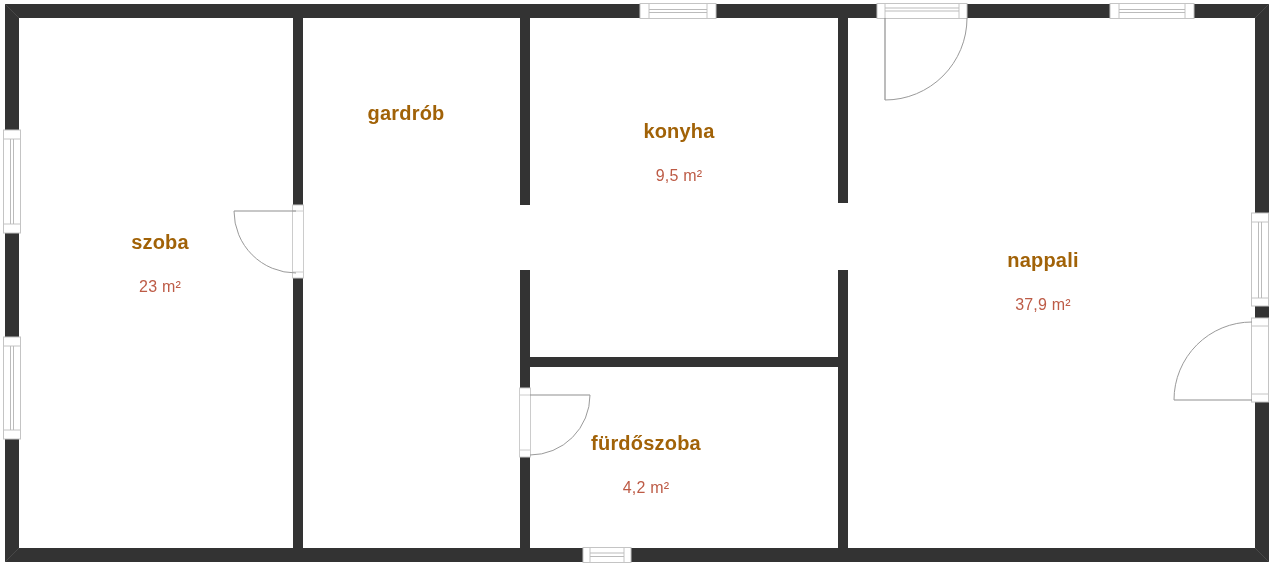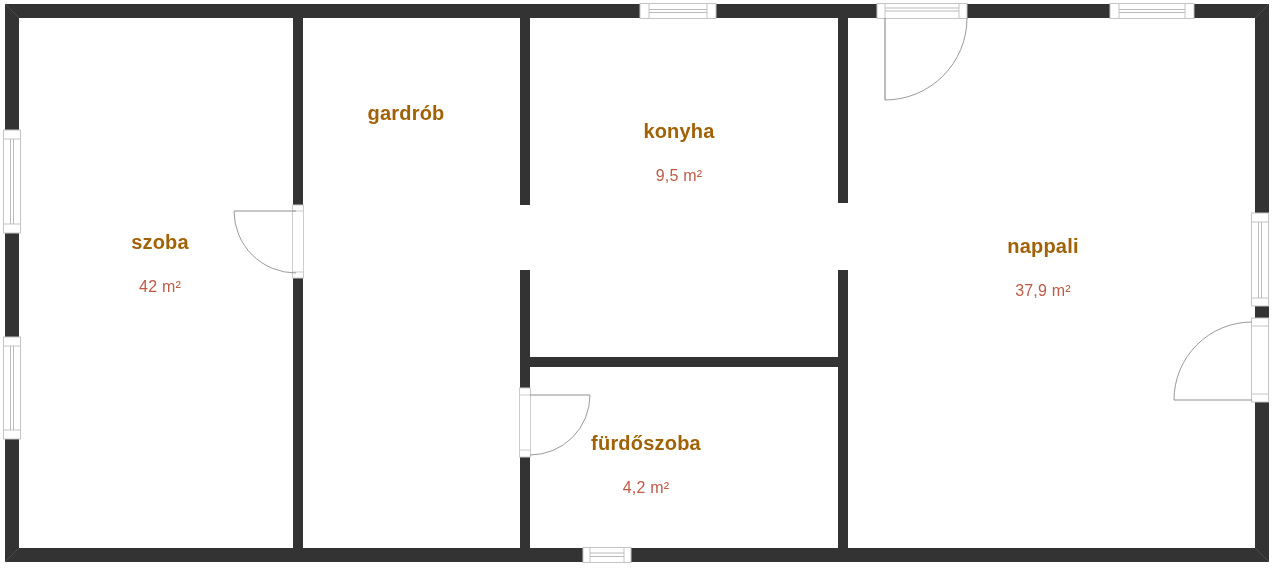--- a/index.html
+++ b/index.html
@@ -163,33 +163,33 @@
       <rect x="519.5" y="388" width="11" height="69" fill="#ffffff" stroke="#cccccc"></rect>
       <line x1="519.5" y1="395" x2="530.5" y2="395" stroke="#cccccc"></line>
       <line x1="519.5" y1="450" x2="530.5" y2="450" stroke="#cccccc"></line>
       <line x1="530" y1="395" x2="590" y2="395" stroke="#8f8f8f" stroke-width="1.2"></line>
       <path d="M590,395 A60,60 0 0 1 530,455" fill="none" stroke="#9a9a9a" stroke-width="1"></path>
     </g>
   </svg>
 
   <div class="room-label" style="left:160px;top:263px;justify-content:flex-end;">
     <div class="room-name">szoba</div>
-    <div class="room-area">42 m²</div>
+    <div class="room-area">23 m²</div>
   </div>
 
   <div class="room-label" style="left:406px;top:113px;">
     <div class="room-name">gardrób</div>
   </div>
 
   <div class="room-label" style="left:679px;top:152px;">
     <div class="room-name">konyha</div>
     <div class="room-area">9,5 m²</div>
   </div>
 
-  <div class="room-label" style="left:1043px;top:267px;">
+  <div class="room-label" style="left:1043px;top:281px;">
     <div class="room-name">nappali</div>
     <div class="room-area">37,9 m²</div>
   </div>
 
 
   <div class="room-label" style="left:646px;top:464px;">
     <div class="room-name">fürdőszoba</div>
     <div class="room-area">4,2 m²</div>
   </div>
 

